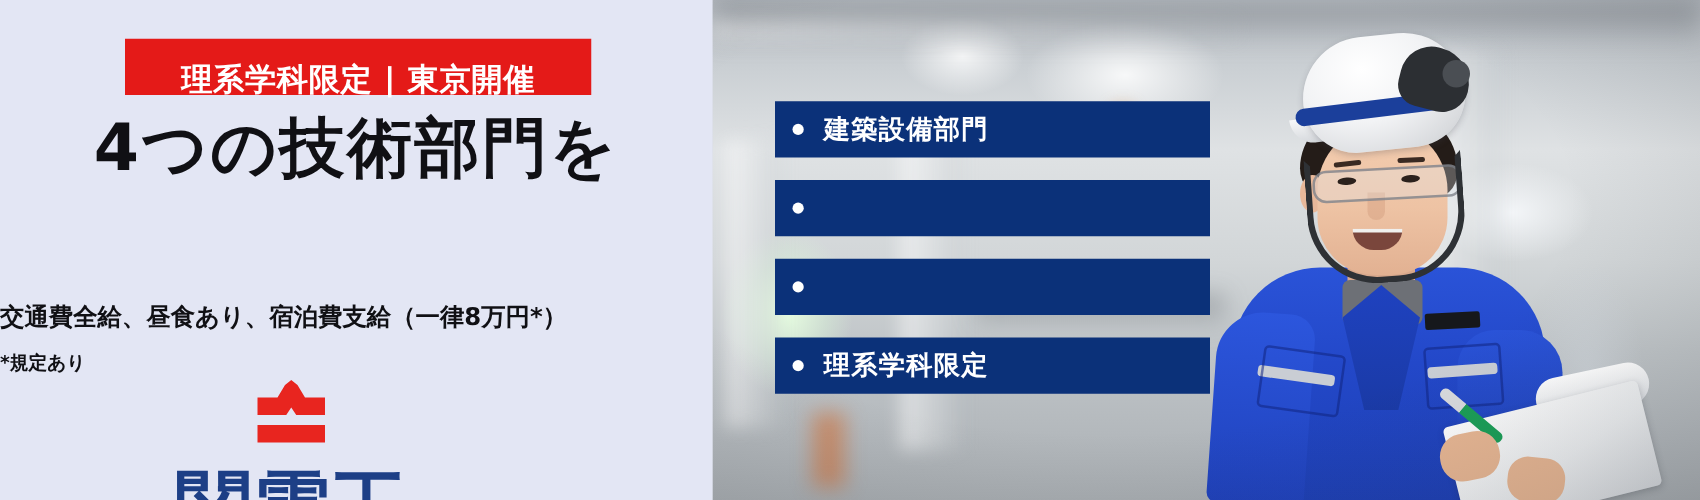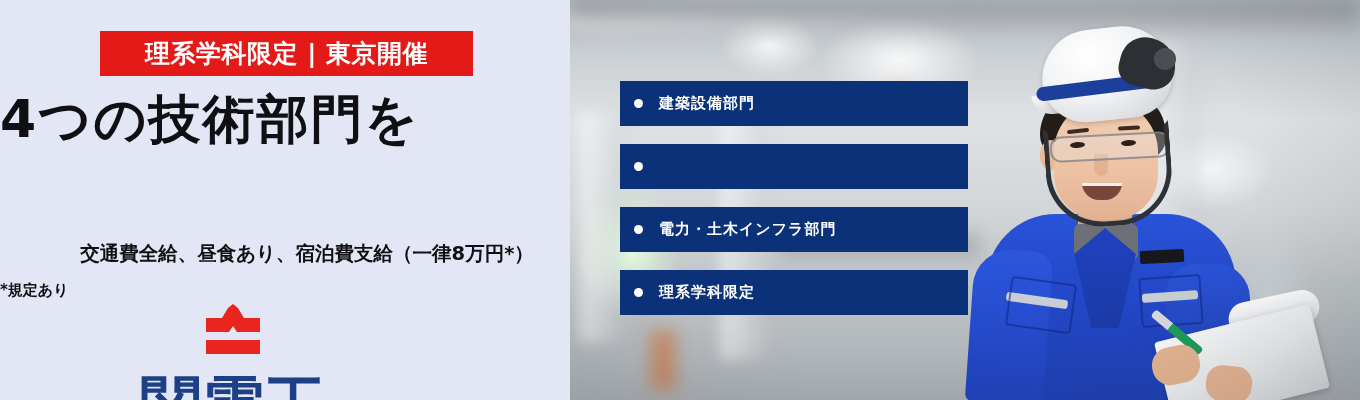--- a/index.html
+++ b/index.html
@@ -32,58 +32,56 @@
   }
 
   .badge {
     position: absolute;
     left: 100px;
     top: 31px;
     width: 373px;
     height: 45px;
     background: #e41a18;
     display: flex;
-    align-items: center;
+    align-items: flex-end;
     justify-content: center;
     box-sizing: border-box;
   }
   .badge-text {
     color: #ffffff;
     font-size: 25px;
     font-weight: 700;
     letter-spacing: 0.5px;
     line-height: 1;
     white-space: nowrap;
     font-family: "DejaVu Sans", "Liberation Sans", sans-serif;
   }
 
   .headline {
     position: absolute;
     left: 0;
     top: 86px;
     width: 570px;
-    text-align: left;
+    text-align: center;
   }
   .headline-line {
     color: #101014;
     font-size: 52px;
     font-weight: 700;
     line-height: 66px;
     letter-spacing: 2px;
     white-space: nowrap;
     font-family: "DejaVu Sans", "Liberation Sans", sans-serif;
   }
 
   .perks {
     position: absolute;
     left: 0;
     top: 243px;
     width: 570px;
-    text-align: center;
-    margin-left: 22px;
   }
   .perks-text {
     color: #101014;
     font-size: 19.5px;
     font-weight: 700;
     letter-spacing: 0px;
     white-space: nowrap;
     line-height: 1.1;
     font-family: "DejaVu Sans", "Liberation Sans", sans-serif;
   }
@@ -199,21 +197,21 @@
   .dept-bullet {
     width: 9px;
     height: 9px;
     border-radius: 50%;
     background: #ffffff;
     flex: 0 0 auto;
     margin-right: 16px;
   }
   .dept-label {
     color: #ffffff;
-    font-size: 15px;
+    font-size: 21px;
     font-weight: 700;
     letter-spacing: 1px;
     white-space: nowrap;
     line-height: 1;
     font-family: "DejaVu Sans", "Liberation Sans", sans-serif;
   }
 
   
   .worker {
     position: absolute;
@@ -632,21 +630,20 @@
     <div class="dept-list">
       <div class="dept-item">
         <span class="dept-bullet"></span>
         <span class="dept-label">建築設備部門</span>
       </div>
       <div class="dept-item">
         <span class="dept-bullet"></span>
       </div>
       <div class="dept-item">
         <span class="dept-bullet"></span>
-        <span class="dept-label">電力・土木インフラ部門</span>
       </div>
       <div class="dept-item">
         <span class="dept-bullet"></span>
         <span class="dept-label">理系学科限定</span>
       </div>
     </div>
 
   </div>
 
 </div>

